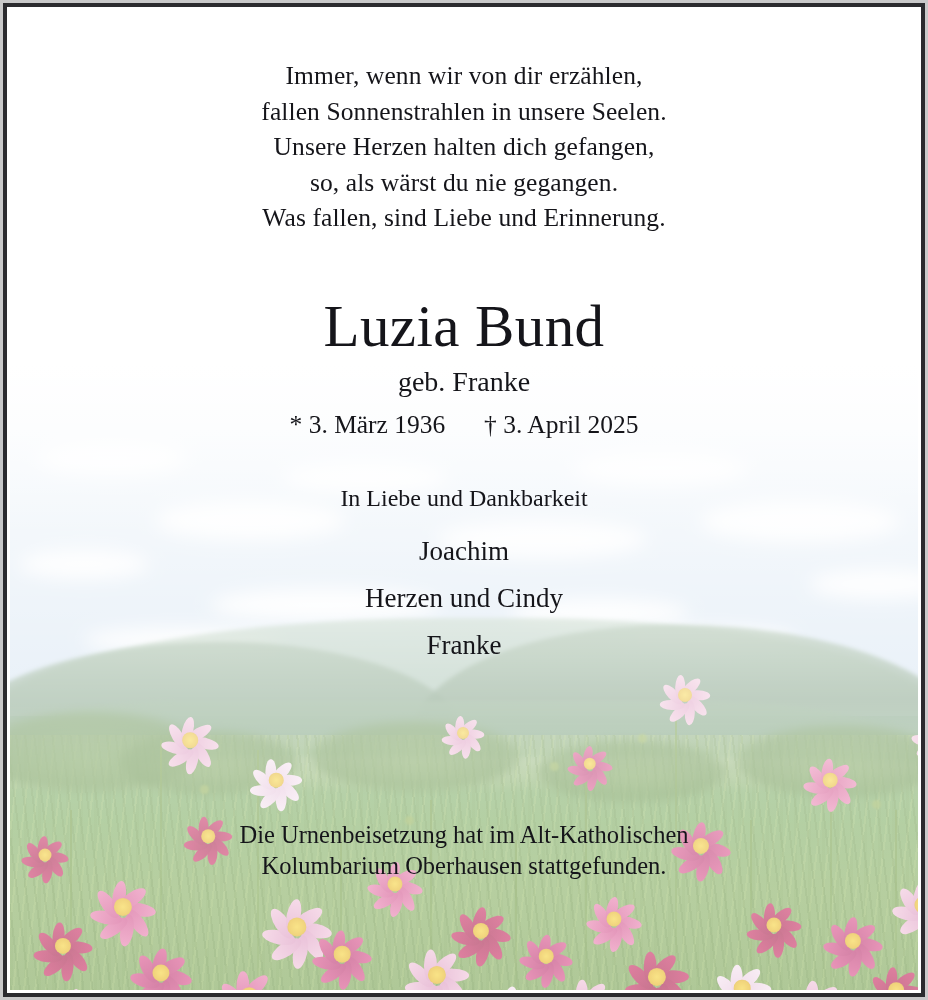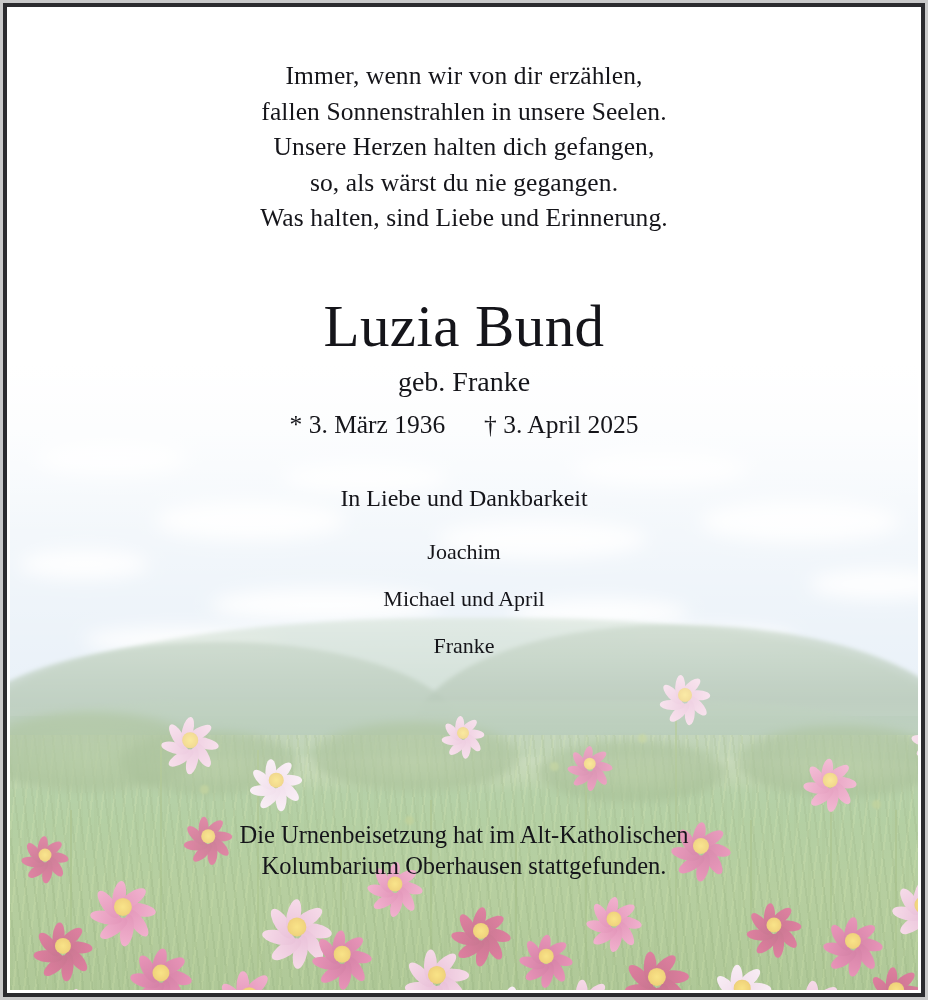--- a/index.html
+++ b/index.html
@@ -204,21 +204,21 @@
   }
   .dates .gap { display:inline-block; width:26px; }
 
   .dedication {
     position:absolute; left:0; right:0; top:474px;
     font-size:24px;
     line-height:28px;
   }
   .survivors { position:absolute; left:0; right:0; top:518px; }
   .survivor-line {
-    font-size:22px;
+    font-size:27px;
     line-height:47px;
     white-space:nowrap;
   }
 
   .address { position:absolute; left:0; right:0; top:700px; }
   .address-line {
     font-size:24.5px;
     line-height:31px;
     white-space:nowrap;
   }
@@ -593,39 +593,39 @@
        <div id="wash"></div>
      </div>
 
      <div id="content">
 
        <div class="poem">
          <div class="poem-line">Immer, wenn wir von dir erzählen,</div>
          <div class="poem-line">fallen Sonnenstrahlen in unsere Seelen.</div>
          <div class="poem-line">Unsere Herzen halten dich gefangen,</div>
          <div class="poem-line">so, als wärst du nie gegangen.</div>
-         <div class="poem-line">Was halten, sind Liebe und Erinnerung.</div>
+         <div class="poem-line">Was fallen, sind Liebe und Erinnerung.</div>
        </div>
 
        <div class="name">Luzia Bund</div>
        <div class="maiden">geb. Franke</div>
 
        <div class="dates">
          <span>*</span>
          <span>3. März 1936</span>
          <span class="gap"></span>
          <span>†</span>
          <span>3. April 2025</span>
        </div>
 
        <div class="dedication">In Liebe und Dankbarkeit</div>
 
        <div class="survivors">
          <div class="survivor-line">Joachim</div>
-         <div class="survivor-line">Michael und April</div>
+         <div class="survivor-line">Herzen und Cindy</div>
          <div class="survivor-line">Franke</div>
        </div>
 
 
        <div class="notice">
          <div class="notice-line">Die Urnenbeisetzung hat im Alt-Katholischen</div>
          <div class="notice-line">Kolumbarium Oberhausen stattgefunden.</div>
        </div>
 
      </div>

